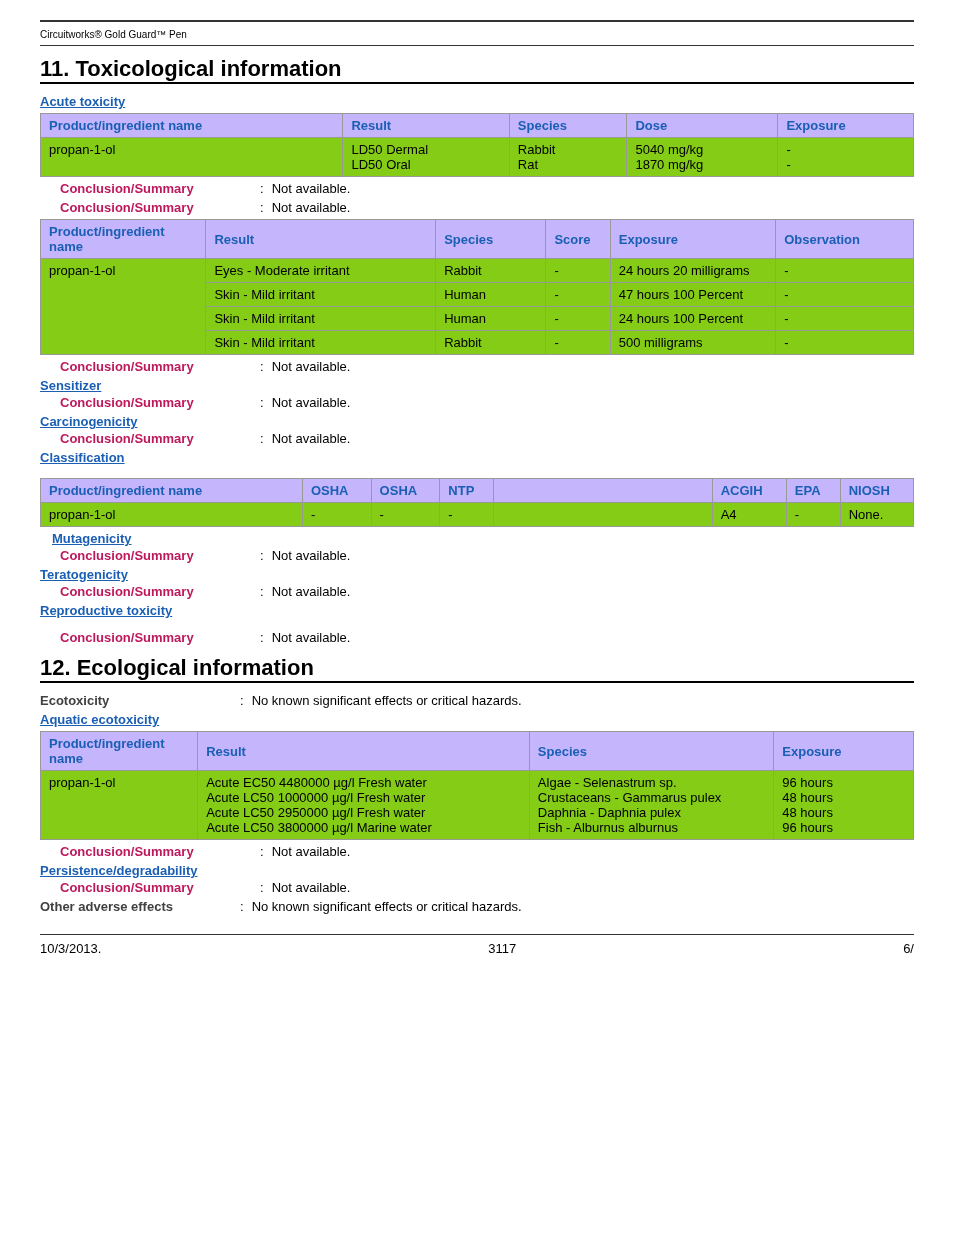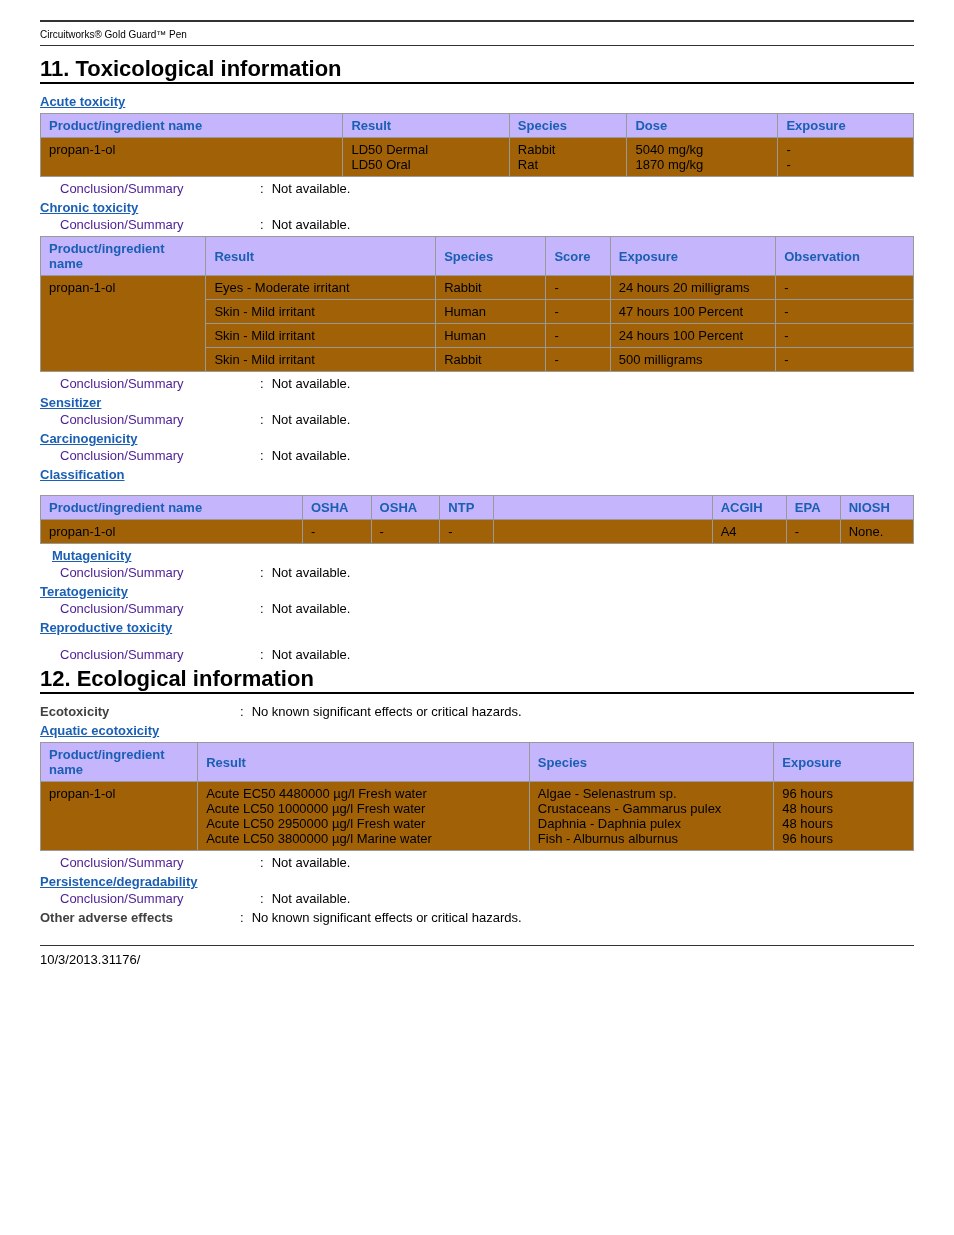--- a/index.html
+++ b/index.html
@@ -36,22 +36,22 @@
       cursor: pointer;
       font-weight: bold;
       font-size: 13px;
     }
     .conclusion-row {
       display: flex;
       margin: 2px 0 4px 20px;
       font-size: 13px;
     }
     .conclusion-label {
-      color: #4c1d95;
-      font-weight: normal;
+      color: #be185d;
+      font-weight: bold;
       width: 200px;
       flex-shrink: 0;
     }
     .conclusion-colon {
       margin-right: 8px;
     }
     .conclusion-value { }
 
     
     table {
@@ -64,31 +64,31 @@
       background-color: #c4b5fd;
     }
     table thead th {
       border: 1px solid #999;
       padding: 4px 8px;
       text-align: left;
       font-weight: bold;
       color: #1a5fb4;
     }
     table tbody tr {
-      background: #a16207;
+      background: #84cc16;
     }
     table tbody td {
       border: 1px solid #999;
       padding: 4px 8px;
       vertical-align: top;
     }
 
     .footer-row {
       display: flex;
-      justify-content: flex-start;
+      justify-content: space-between;
       border-top: 1px solid #333;
       margin-top: 20px;
       padding-top: 6px;
       font-size: 13px;
     }
 
     .ecotoxicity-row {
       display: flex;
       margin: 4px 0;
       font-size: 13px;
@@ -96,21 +96,21 @@
     .ecotoxicity-label {
       color: #404040;
       font-weight: bold;
       width: 200px;
       flex-shrink: 0;
     }
     .ecotoxicity-colon {
       margin-right: 8px;
     }
 
-    .section-gap { margin-top: 4px; }
+    .section-gap { margin-top: 10px; }
   </style>
 </head>
 <body>
 
 <div class="page">
 
   <div class="header-bar">
     <span>Circuitworks® Gold Guard™ Pen</span>
   </div>
 
@@ -142,23 +142,20 @@
       </tr>
     </tbody>
   </table>
 
   <div class="conclusion-row">
     <span class="conclusion-label">Conclusion/Summary</span>
     <span class="conclusion-colon">:</span>
     <span class="conclusion-value">Not available.</span>
   </div>
 
-  <div style="margin-bottom:2px;">
-    <a class="blue-link">Chronic toxicity</a>
-  </div>
   <div class="conclusion-row">
     <span class="conclusion-label">Conclusion/Summary</span>
     <span class="conclusion-colon">:</span>
     <span class="conclusion-value">Not available.</span>
   </div>
 
 
   <table>
     <thead>
       <tr>

